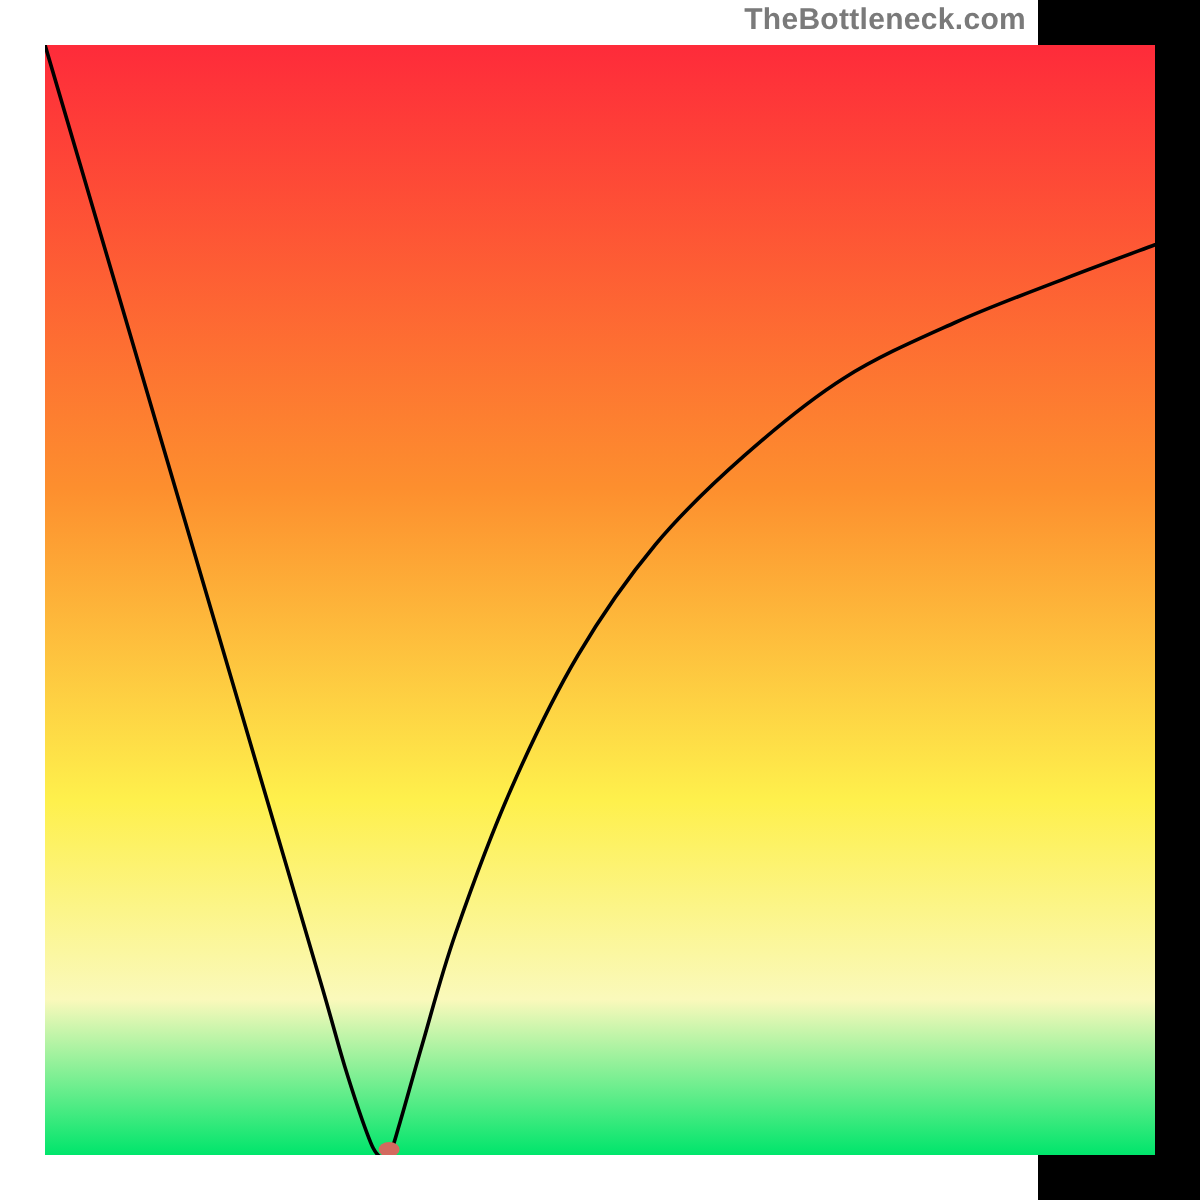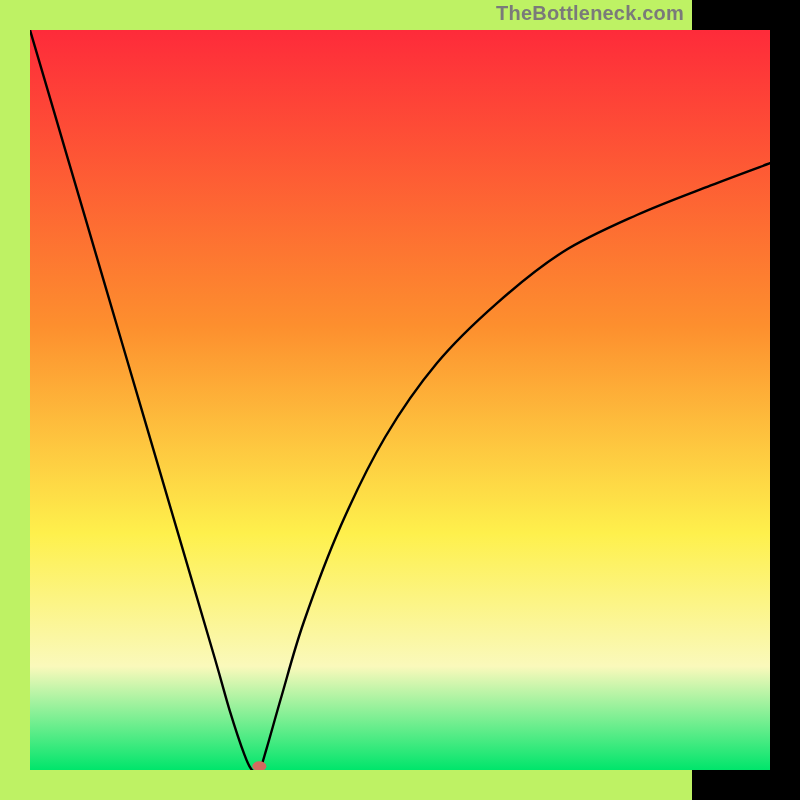--- a/index.html
+++ b/index.html
@@ -8,21 +8,21 @@
     width: 800px;
     height: 800px;
     background: #000;
     font-family: Arial, Helvetica, sans-serif;
     overflow: hidden;
   }
   .frame {
     position: relative;
     width: 692px;
     height: 800px;
-    background: #bef264;
+    background: #ffffff;
     text-align: center;
   }
   .watermark {
     position: absolute;
     top: 2px;
     right: 8px;
     color: #7a7a7a;
     font-size: 20px;
     font-weight: 600;
     letter-spacing: 0.2px;

